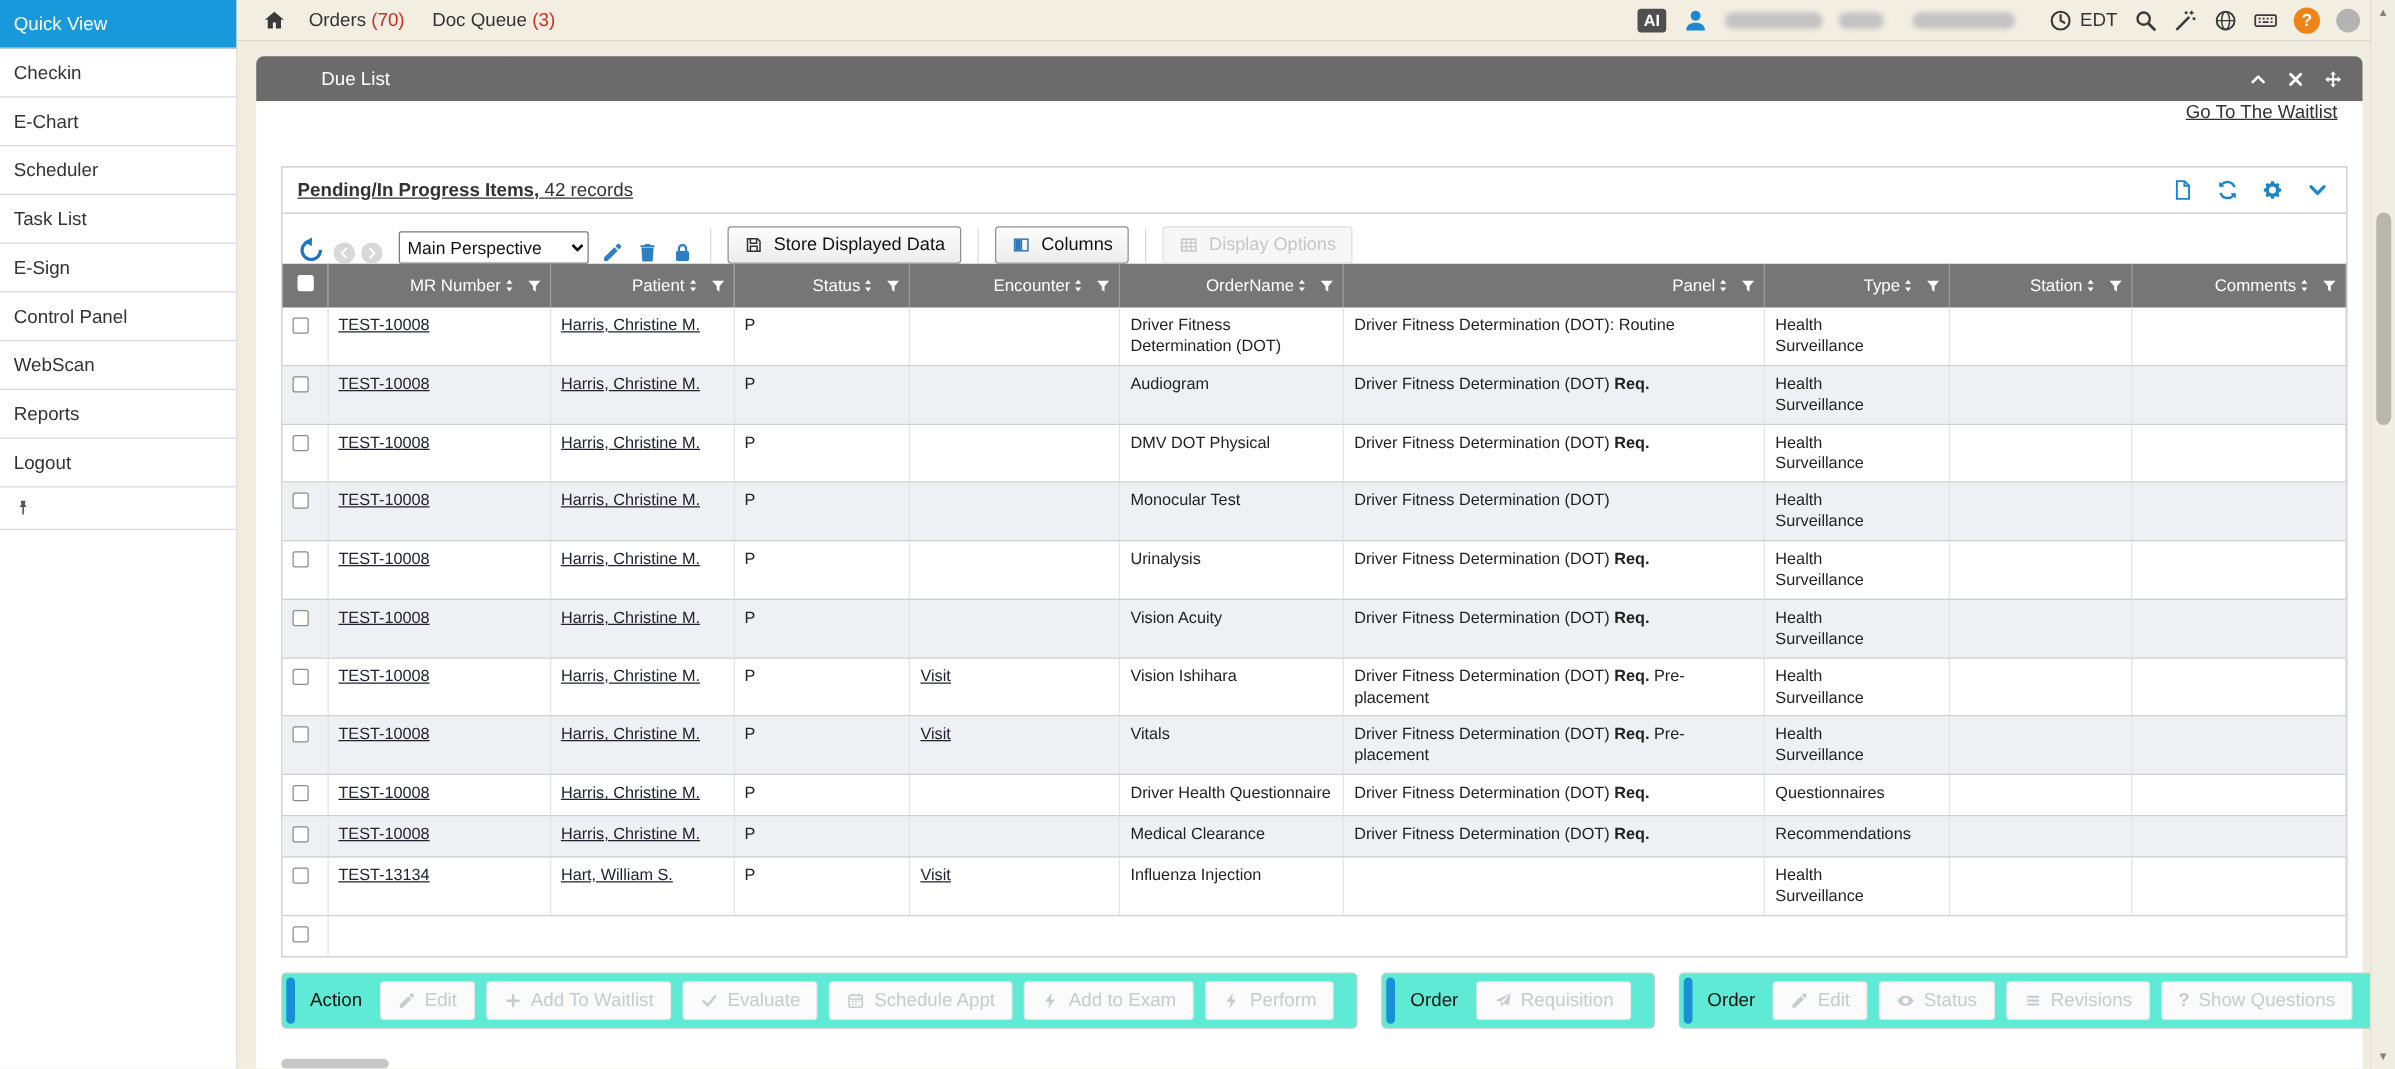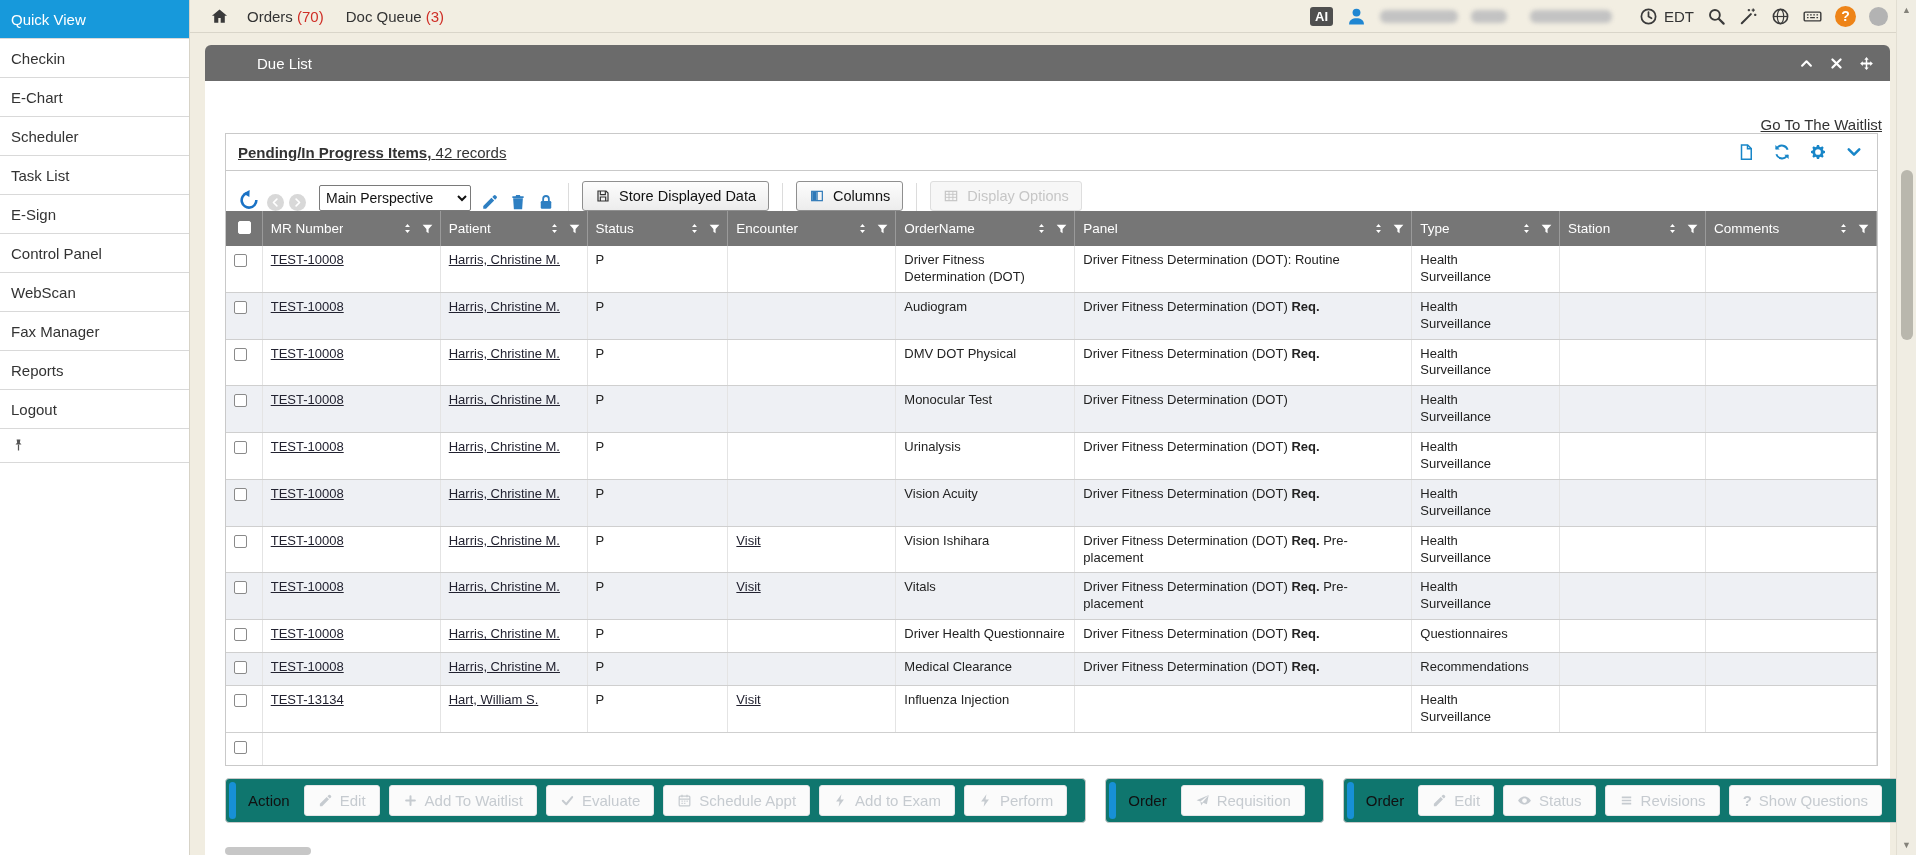--- a/index.html
+++ b/index.html
@@ -41,21 +41,21 @@
   .content { flex:1; background:#f1ede1; padding:12px 6px 0 15px; overflow:hidden; }
 
   
   .duelist { width:1685px; }
   .dl-header { height:36px; background:#6b6b6b; border-radius:6px 6px 0 0; display:flex; align-items:center; }
   .dl-title { color:#fff; font-size:15px; margin-left:52px; }
   .dl-icons { margin-left:auto; display:flex; gap:15px; padding-right:16px; }
   .dl-icons .ic { width:15px; height:15px; color:#fff; cursor:pointer; }
   .panel-body { background:#fff; height:774px; position:relative; }
 
-  .waitlist-row { height:52px; display:flex; align-items:flex-end; justify-content:flex-end; padding-right:8px; }
+  .waitlist-row { height:52px; display:flex; align-items:flex-start; justify-content:flex-end; padding-right:20px; }
   .waitlist-row a { font-size:15px; color:#333; text-decoration:underline; cursor:pointer; }
 
   
   .grid-box { margin:0 12px 0 20px; border:1px solid #c9c9c9; background:#fff; }
   .grid-title-row { height:37px; display:flex; align-items:center; justify-content:space-between;
                     padding:0 14px 0 12px; border-bottom:1px solid #c9c9c9; }
   .gt-left { font-size:15px; color:#333;text-decoration:underline; }
   .gt-left b { font-weight:bold; }
   .gt-icons { display:flex; gap:18px; align-items:center; }
   .gt-icons .ic { width:18px; height:18px; color:#1886c8; cursor:pointer; }
@@ -73,39 +73,39 @@
               border:1px solid #8f8f8f; border-radius:3px; font-size:14.5px; color:#111;
               background:linear-gradient(#fdfdfd,#ececec); cursor:pointer; }
   .tool-btn .ic { width:16px; height:16px; color:#333; }
   .tool-btn .ic.blue { color:#2e79b8; }
   .tool-btn.disabled { border-color:#dedede; color:#c6c6c6; background:#f7f7f7; cursor:default; }
   .tool-btn.disabled .ic { color:#c6c6c6; }
 
   
   table { width:100%; border-collapse:collapse; table-layout:fixed; }
   thead th { background:#767676; height:35px; border-right:1px solid #9a9a9a; padding:0 6px 0 8px; }
-  .th-inner { display:flex; align-items:center; justify-content:space-between;gap:16px; }
+  .th-inner { display:flex; align-items:center; justify-content:flex-end; }
   .th-label { color:#fff; font-size:13.5px; font-weight:normal; white-space:nowrap; overflow:hidden; }
   .th-tools { display:flex; align-items:center; gap:7px; }
   .th-tools .ic { color:#fff; cursor:pointer; }
   .ic.sort { width:13px; height:15px; } .ic.funnel { width:13px; height:14px; }
   .cb { display:inline-block; width:13px; height:13px; border:1px solid #8a8a8a; border-radius:2px;
         background:#fff; cursor:pointer; }
   th .cb { border-color:#fff; }
   tbody td { font-size:13px; color:#222; line-height:1.3; padding:6px 8px; vertical-align:top;
              border-bottom:1px solid #cfcfcf; border-right:1px solid #e4e4e4; }
   tbody tr.even { background:#eef0f4; }
   td.c-cb { padding-top:8px; }
   a.cl { color:#222230; text-decoration:underline; cursor:pointer; }
   .type-span { display:inline-block; max-width:100px; }
   tr.stub td { height:27px; border-bottom:none; }
 
   
   .action-bar { display:flex; gap:19px; margin:12px 12px 0 20px; }
-  .grp { display:flex; align-items:center; background:#0f766e; border:1px solid #c9c9c9; border-radius:4px;
+  .grp { display:flex; align-items:center; background:#5eead4; border:1px solid #c9c9c9; border-radius:4px;
          height:45px; padding-right:9px; }
   .grp-bar { width:7px; align-self:stretch; background:#1790d6; border-radius:4px; margin:3px 12px 3px 3px; }
   .grp-label { font-size:15px; color:#111; margin-right:14px; white-space:nowrap; }
   .gbtn { display:inline-flex; align-items:center; gap:7px; height:31px; padding:0 13px; margin-right:9px;
           background:#fbfbfb; border:1px solid #e4e6e8; border-radius:3px; color:#c6cbd0; font-size:15px;
           white-space:nowrap; }
   .gbtn .ic { width:15px; height:15px; }
   .gbtn .qmark { font-weight:bold; font-size:15px; }
 
   .hthumb { position:absolute; left:20px; bottom:0; width:86px; height:8px; background:#c7c7c7; border-radius:4px; }
@@ -127,21 +127,20 @@
   <aside class="sidebar">
     <nav>
         <div class="side-item active">Quick View</div>
         <div class="side-item">Checkin</div>
         <div class="side-item">E-Chart</div>
         <div class="side-item">Scheduler</div>
         <div class="side-item">Task List</div>
         <div class="side-item">E-Sign</div>
         <div class="side-item">Control Panel</div>
         <div class="side-item">WebScan</div>
-        <div class="side-item">Fax Manager</div>
         <div class="side-item">Reports</div>
         <div class="side-item">Logout</div>
       </nav>
     <div class="pin-row">
       <span class="ic">
           <svg viewBox="0 0 24 24" xmlns="http://www.w3.org/2000/svg">
             <path fill="currentColor" d="M9 2.5h6l-.8 5.2 2.6 2.8H7.2l2.6-2.8z"></path>
             <path d="M12 10.5V20" stroke="currentColor" stroke-width="2"></path>
           </svg>
         </span>

